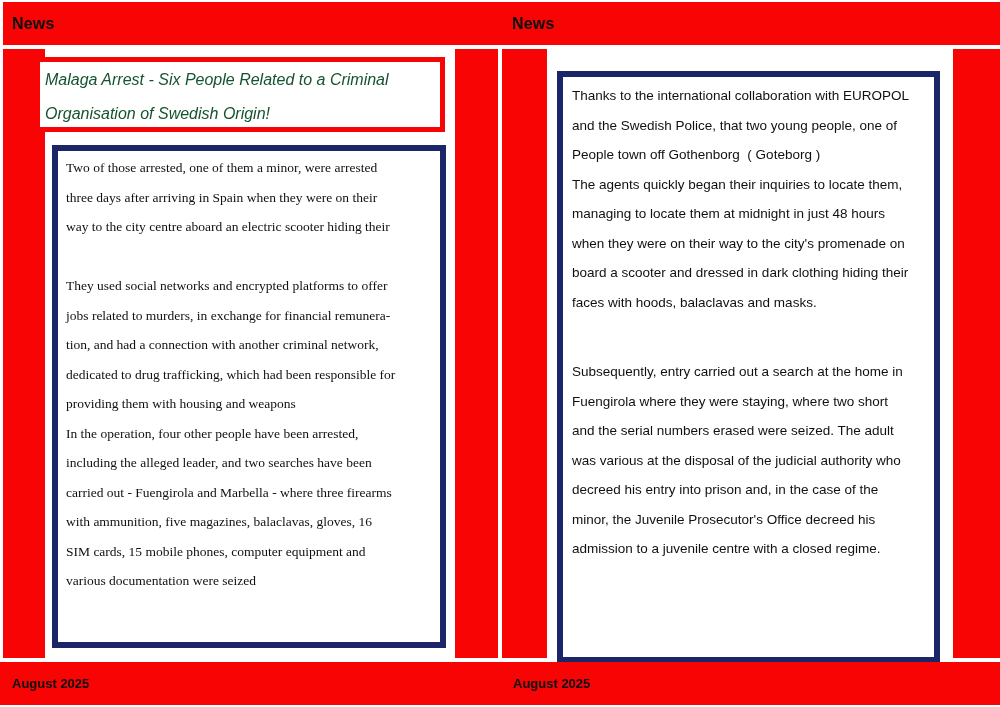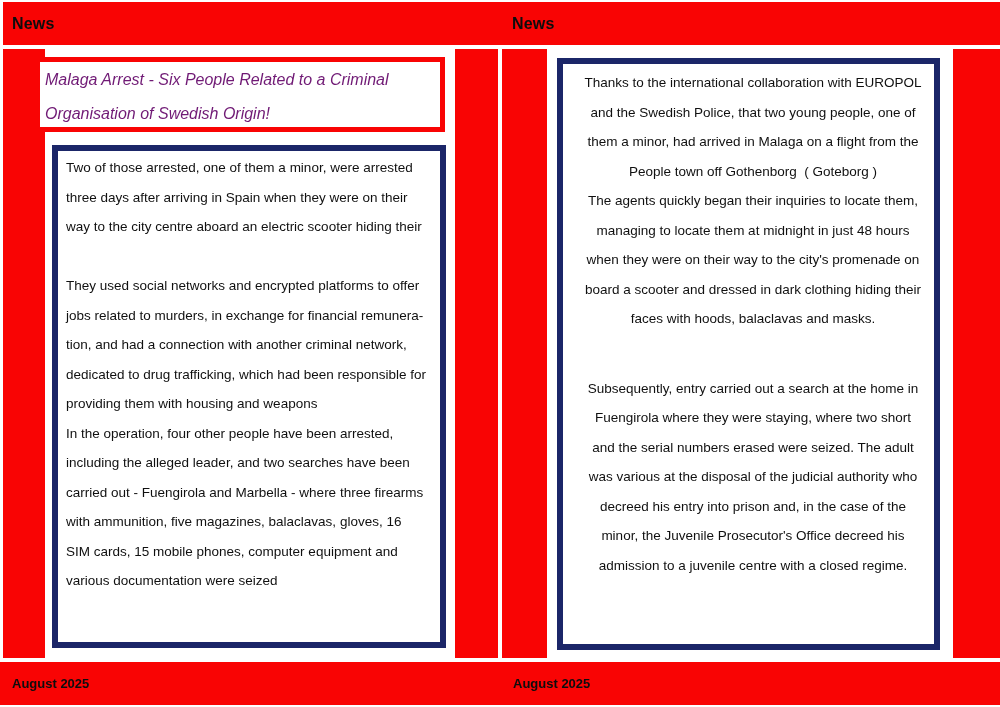--- a/index.html
+++ b/index.html
@@ -19,29 +19,29 @@
   }
   .red-strip{position:absolute;background:#f90404;}
 
   .headline-box{
     position:absolute;left:35px;top:57px;width:410px;height:75px;
     background:#ffffff;border:5px solid #f90404;box-sizing:border-box;
     overflow:hidden;padding:1px 0 0 5px;
   }
   .headline-box .tline{
     height:34px;line-height:34px;font-size:16px;font-style:italic;
-    color:#701a75;white-space:pre;
+    color:#14532d;white-space:pre;
   }
 
   .article-box{
     position:absolute;background:#ffffff;border:6px solid #1b2668;
     box-sizing:border-box;overflow:hidden;color:#101010;
   }
-  #article-left{left:52px;top:145px;width:394px;height:503px;padding:2px 0 0 8px;}
-  #article-right{left:55px;top:58px;width:383px;height:592px;padding:4px 0 0 9px;text-align:center;}
+  #article-left{left:52px;top:145px;width:394px;height:503px;padding:2px 0 0 8px;font-family:Liberation Serif, serif;}
+  #article-right{left:55px;top:71px;width:383px;height:592px;padding:4px 0 0 9px;}
   .article-box .tline{
     height:29.5px;line-height:29.5px;font-size:13.5px;white-space:pre;
   }
   #article-right .tline.blank{height:40px;}
 
   .footer-bar{
     position:absolute;left:0;top:662px;width:498px;height:43px;
     background:#f90404;display:flex;align-items:center;
   }
   .footer-label{font-weight:700;font-size:13px;color:#0d0d0d;}
@@ -96,21 +96,20 @@
       <span class="header-label">News</span>
     </div>
 
     <div class="red-strip" style="left:0;top:49px;width:45px;height:609px;"></div>
     <div class="red-strip" style="left:451px;top:49px;width:47px;height:609px;"></div>
 
     <div class="article-box" id="article-right">
       <div>
           <div class="tline">Thanks to the international collaboration with EUROPOL</div>
           <div class="tline">and the Swedish Police, that two young people, one of</div>
-          <div class="tline">them a minor, had arrived in Malaga on a flight from the</div>
           <div class="tline">People town off Gothenborg  ( Goteborg )</div>
           <div class="tline">The agents quickly began their inquiries to locate them,</div>
           <div class="tline">managing to locate them at midnight in just 48 hours</div>
           <div class="tline">when they were on their way to the city's promenade on</div>
           <div class="tline">board a scooter and dressed in dark clothing hiding their</div>
           <div class="tline">faces with hoods, balaclavas and masks.</div>
           <div class="tline blank">&nbsp;</div>
           <div class="tline">Subsequently, entry carried out a search at the home in</div>
           <div class="tline">Fuengirola where they were staying, where two short</div>
           <div class="tline">and the serial numbers erased were seized. The adult</div>

